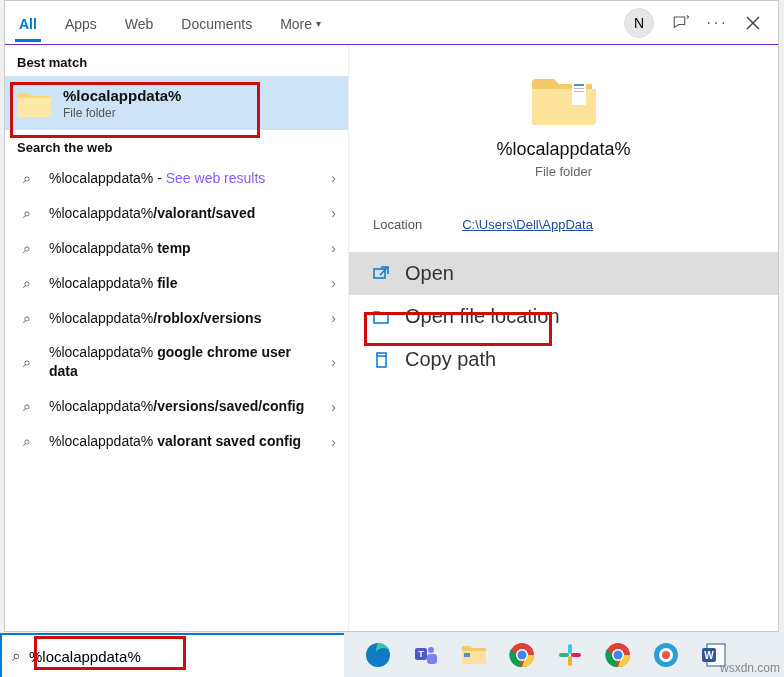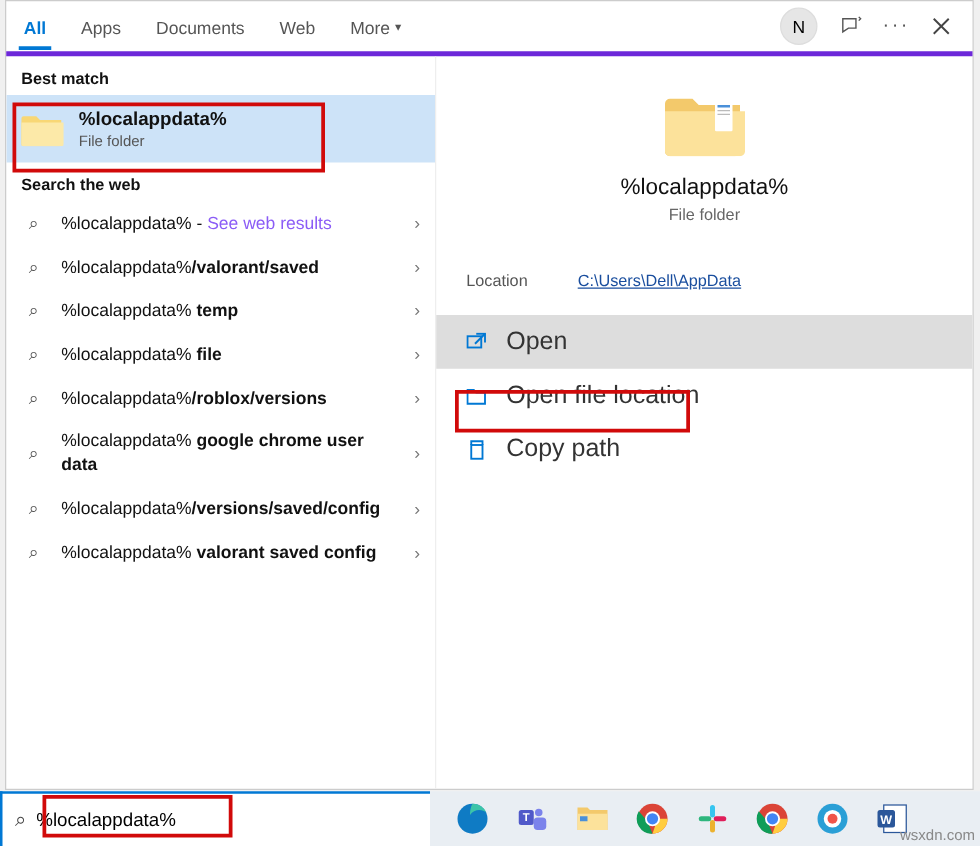--- a/index.html
+++ b/index.html
@@ -1,19 +1,19 @@
 <!DOCTYPE html>
 <html><head>
 <meta charset="utf-8">
 <style>
 * { box-sizing: border-box; margin: 0; padding: 0; font-family: "Segoe UI", sans-serif; }
 body { width: 784px; height: 677px; background: #f0f0f0; position: relative; overflow: hidden; }
 
 .panel { background: #fff; width: 775px; height: 632px; position: absolute; top: 0; left: 4px; border: 1px solid #ccc; display: flex; flex-direction: column; }
-.header { display: flex; align-items: center; height: 44px; padding: 0 10px 0 0; border-bottom: 4px solid #6d28d9; }
+.header { display: flex; align-items: center; height: 44px; padding: 0 10px 0 0; border-bottom: 1px solid #6d28d9; }
 .tabs { display: flex; flex: 1; }
 .tab { padding: 12px 14px 10px; font-size: 14px; color: #555; cursor: pointer; position: relative; display: flex; align-items: center; gap: 4px; }
 .tab.active { color: #0078d4; font-weight: 600; }
 .tab.active::after { content: ""; position: absolute; left: 10px; right: 10px; bottom: 0; height: 3px; background: #0078d4; }
 .header-right { display: flex; align-items: center; gap: 18px; padding-right: 6px; }
 .avatar { width: 30px; height: 30px; border-radius: 50%; background: #e6e6e6; display: flex; align-items: center; justify-content: center; font-size: 14px; color: #000; border:1px solid #ddd;}
 .hicon { width: 18px; height: 18px; display: flex; align-items: center; justify-content: center; color: #555; }
 
 .body { flex: 1; display: flex; overflow: hidden; }
 .left { width: 344px; border-right: 1px solid #eee; overflow-y: auto; }
@@ -62,24 +62,24 @@
 <div class="panel">
   <div class="header">
     <div class="tabs">
       <div class="tab active">
           <span>All</span>
         </div>
       <div class="tab">
           <span>Apps</span>
         </div>
       <div class="tab">
+          <span>Web</span>
+        </div>
+      <div class="tab">
           <span>Documents</span>
-        </div>
-      <div class="tab">
-          <span>Web</span>
         </div>
       <div class="tab">
           <span>More</span> 
           <span style="font-size:10px;">▾</span>
         </div>
     </div>
     <div class="header-right">
       <div class="avatar">
           <span>N</span>
         </div>

